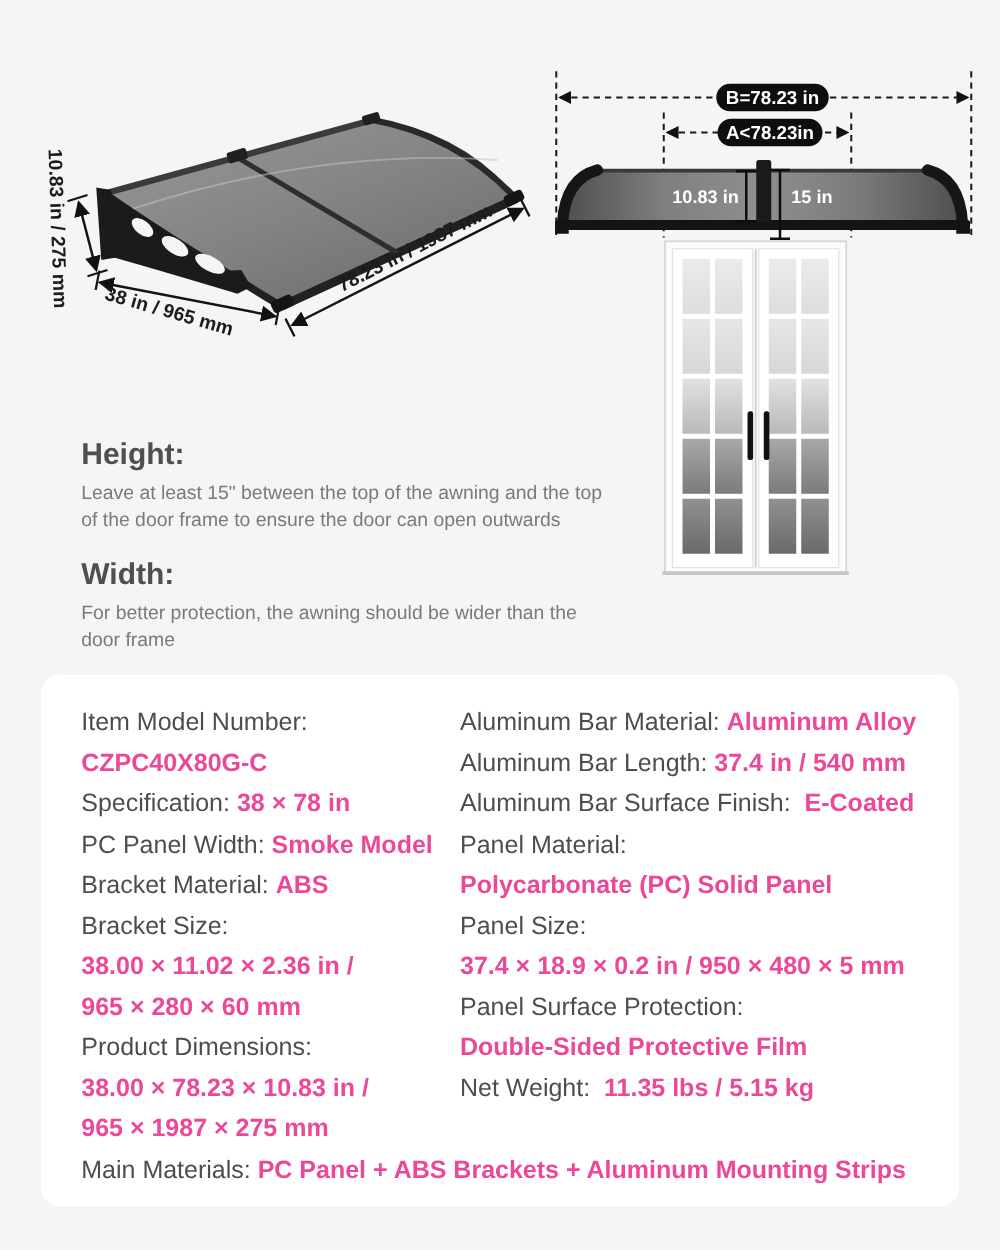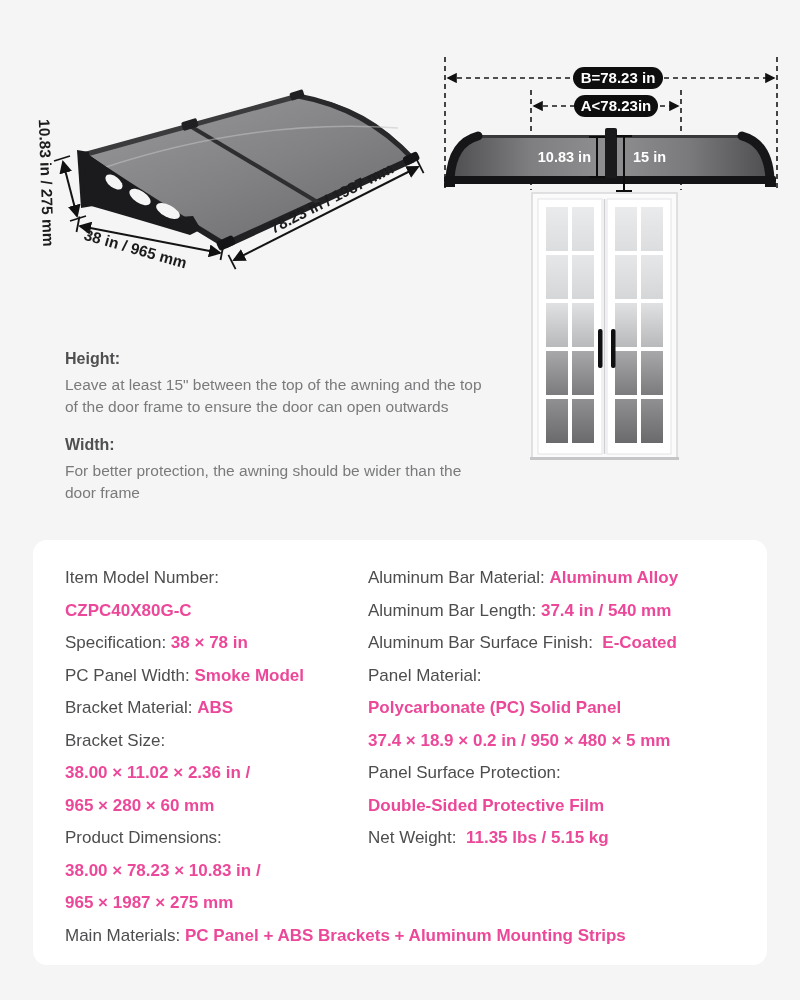--- a/index.html
+++ b/index.html
@@ -3,30 +3,30 @@
 <meta charset="utf-8">
 <style>
   html,body{margin:0;padding:0;}
   body{width:800px;height:1000px;background:#f4f5f4;position:relative;
        font-family:"Liberation Sans",sans-serif;overflow:hidden;}
   .stage{position:absolute;left:0;top:0;width:800px;height:1000px;}
   svg{position:absolute;left:0;top:0;}
 
   
   .notes{position:absolute;left:65px;top:350px;width:418px;}
-  .note-title{font-size:16px;font-weight:700;color:#4f4f51;margin:0 0 6px 0;}
+  .note-title{font-size:24px;font-weight:700;color:#4f4f51;margin:0 0 6px 0;}
   .note-body{font-size:15.5px;line-height:22px;color:#7a7a7c;margin:0 0 18px 0;}
 
   
   .spec-card{position:absolute;left:33px;top:540px;width:734px;height:425px;
              background:#ffffff;border-radius:14px;}
   .spec-cols{display:flex;padding:22px 0 0 32px;}
   .col-left{width:303px;}
   .col-right{width:380px;}
-  .row{height:32.5px;line-height:32.5px;font-size:17px;white-space:pre;}
+  .row{height:32.5px;line-height:32.5px;font-size:20px;white-space:pre;}
   .lbl{color:#4d4d4f;}
   .val{color:#ec4899;font-weight:700;}
   .spec-footer{padding-left:32px;}
 </style>
 </head>
 <body>
 
 <div class="stage">
 
   <svg width="800" height="535" viewBox="0 0 800 535">
@@ -205,20 +205,21 @@
         <div class="row"><span class="lbl">Product Dimensions:</span><span class="val"></span></div>
         <div class="row"><span class="lbl"></span><span class="val">38.00 × 78.23 × 10.83 in /</span></div>
         <div class="row"><span class="lbl"></span><span class="val">965 × 1987 × 275 mm</span></div>
       </div>
       <div class="col-right">
         <div class="row"><span class="lbl">Aluminum Bar Material: </span><span class="val">Aluminum Alloy</span></div>
         <div class="row"><span class="lbl">Aluminum Bar Length: </span><span class="val">37.4 in / 540 mm</span></div>
         <div class="row"><span class="lbl">Aluminum Bar Surface Finish:  </span><span class="val">E-Coated</span></div>
         <div class="row"><span class="lbl">Panel Material:</span><span class="val"></span></div>
         <div class="row"><span class="lbl"></span><span class="val">Polycarbonate (PC) Solid Panel</span></div>
+        <div class="row"><span class="lbl">Panel Size:</span><span class="val"></span></div>
         <div class="row"><span class="lbl"></span><span class="val">37.4 × 18.9 × 0.2 in / 950 × 480 × 5 mm</span></div>
         <div class="row"><span class="lbl">Panel Surface Protection:</span><span class="val"></span></div>
         <div class="row"><span class="lbl"></span><span class="val">Double-Sided Protective Film</span></div>
         <div class="row"><span class="lbl">Net Weight:  </span><span class="val">11.35 lbs / 5.15 kg</span></div>
       </div>
     </div>
     <div class="spec-footer">
       <div class="row"><span class="lbl">Main Materials: </span><span class="val">PC Panel + ABS Brackets + Aluminum Mounting Strips</span></div>
     </div>
   </div>

